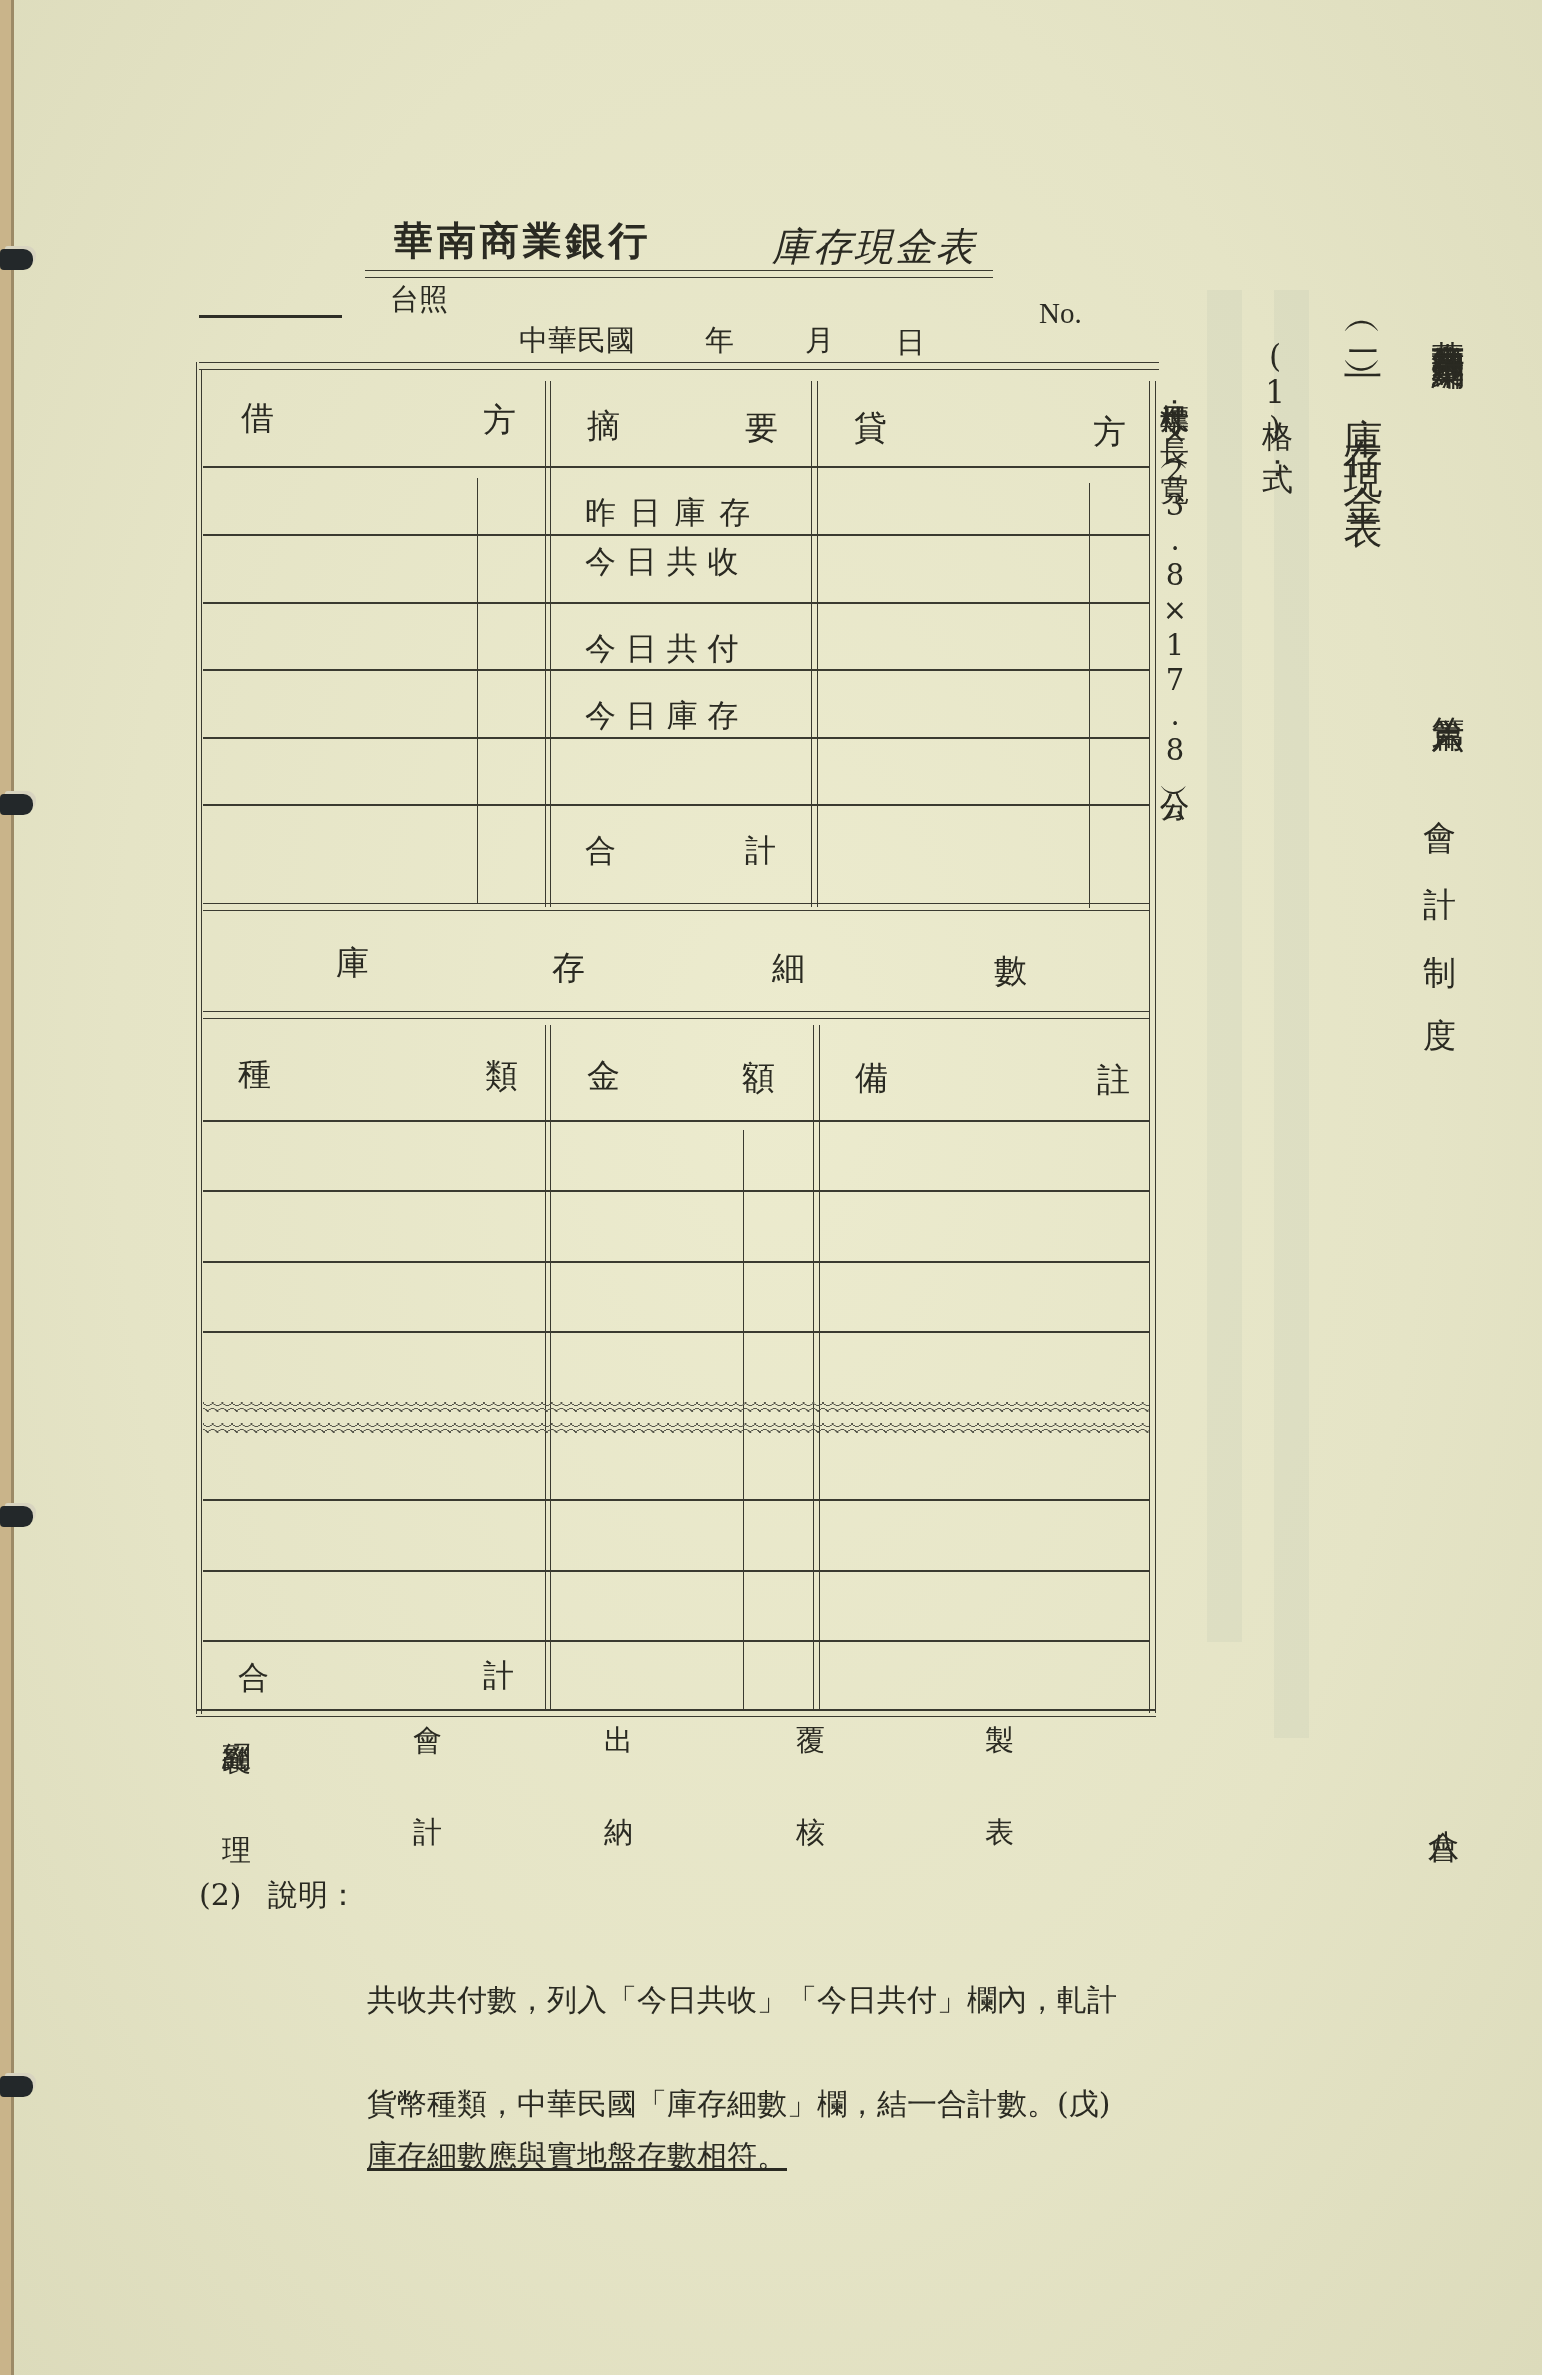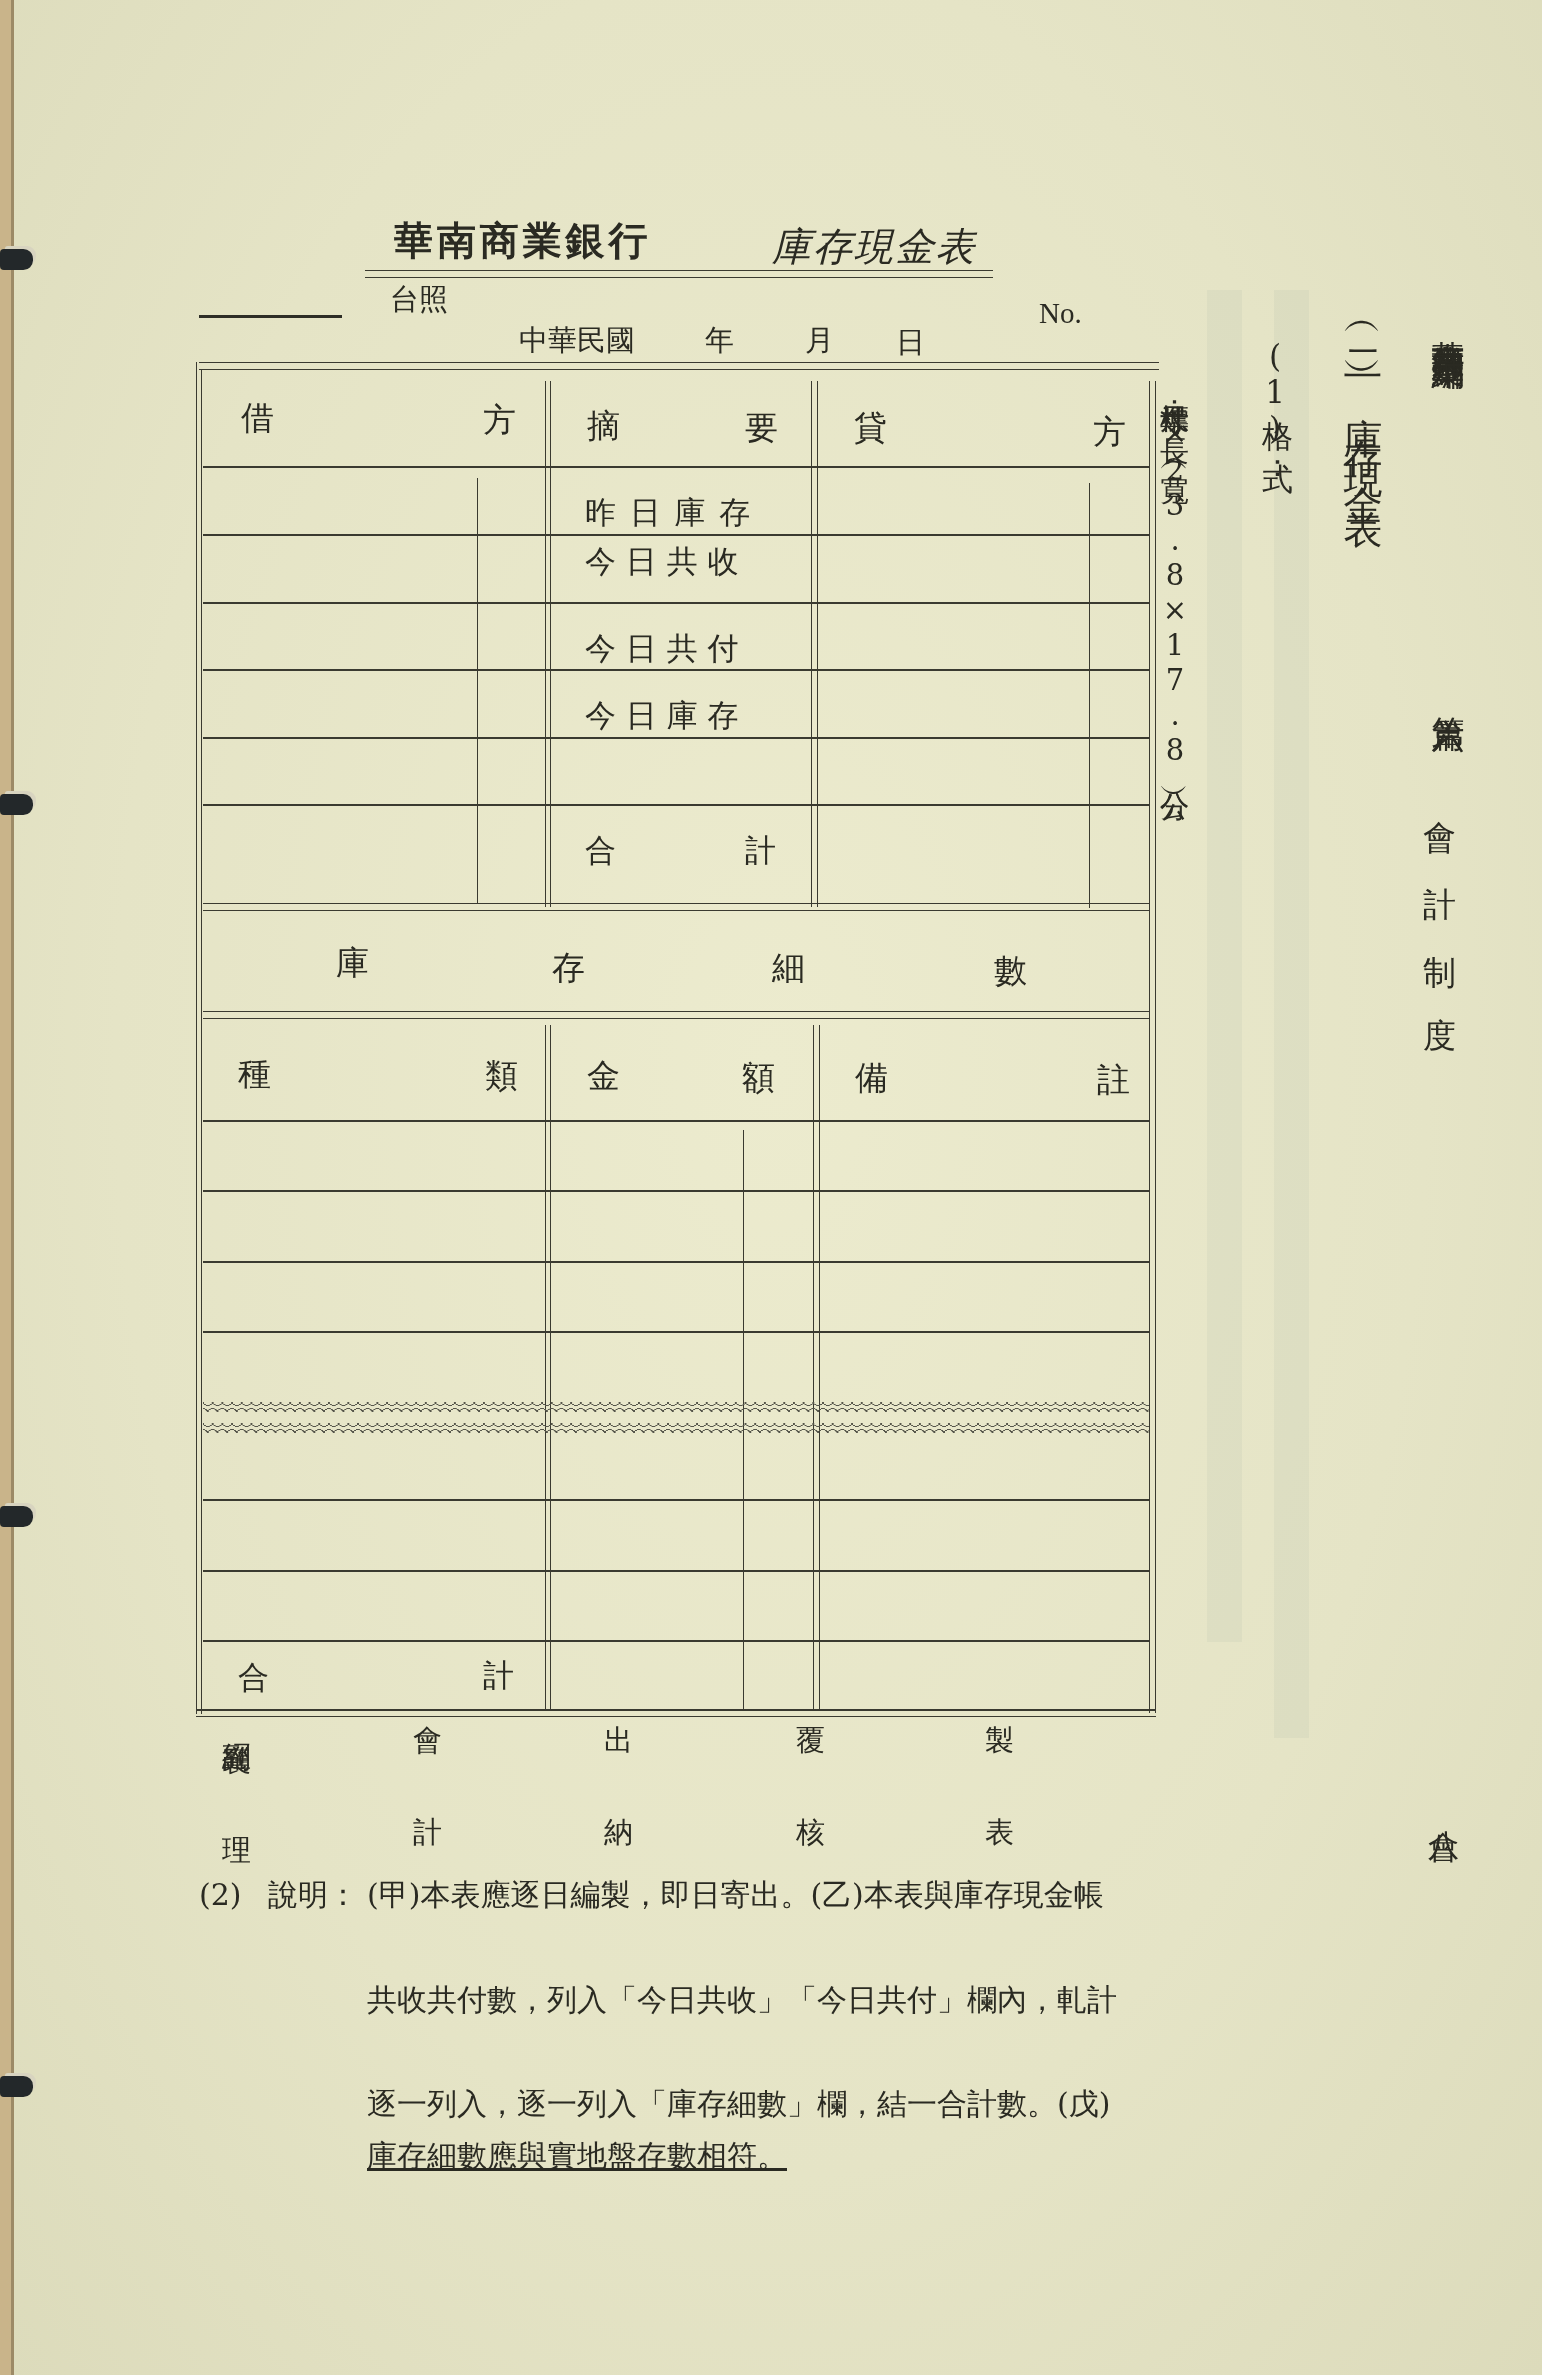--- a/index.html
+++ b/index.html
@@ -175,19 +175,18 @@
   <div class="abs" style="left:413px; top:1813px; font-size:29px;">計</div>
   <div class="abs" style="left:604px; top:1721px; font-size:29px;">出</div>
   <div class="abs" style="left:604px; top:1813px; font-size:29px;">納</div>
   <div class="abs" style="left:796px; top:1721px; font-size:29px;">覆</div>
   <div class="abs" style="left:796px; top:1813px; font-size:29px;">核</div>
   <div class="abs" style="left:985px; top:1721px; font-size:29px;">製</div>
   <div class="abs" style="left:985px; top:1813px; font-size:29px;">表</div>
 
   <div class="abs note" style="left:199px; top:1869px;">(2)</div>
   <div class="abs note" style="left:268px; top:1869px;">說明：</div>
-  <div class="abs note" style="left:367px; top:1869px;">(甲)本表應逐日編製，即日寄出。(乙)本表與庫存現金帳</div>
   <div class="abs note" style="left:367px; top:1974px;">共收共付數，列入「今日共收」「今日共付」欄內，軋計</div>
-  <div class="abs note" style="left:367px; top:2078px;">逐一列入，逐一列入「庫存細數」欄，結一合計數。(戊)</div>
+  <div class="abs note" style="left:367px; top:2078px;">貨幣種類，中華民國「庫存細數」欄，結一合計數。(戊)</div>
   <div class="abs note" style="left:367px; top:2130px;text-decoration:underline;">庫存細數應與實地盤存數相符。</div>
 
 </div>
 
 
 </body></html>

